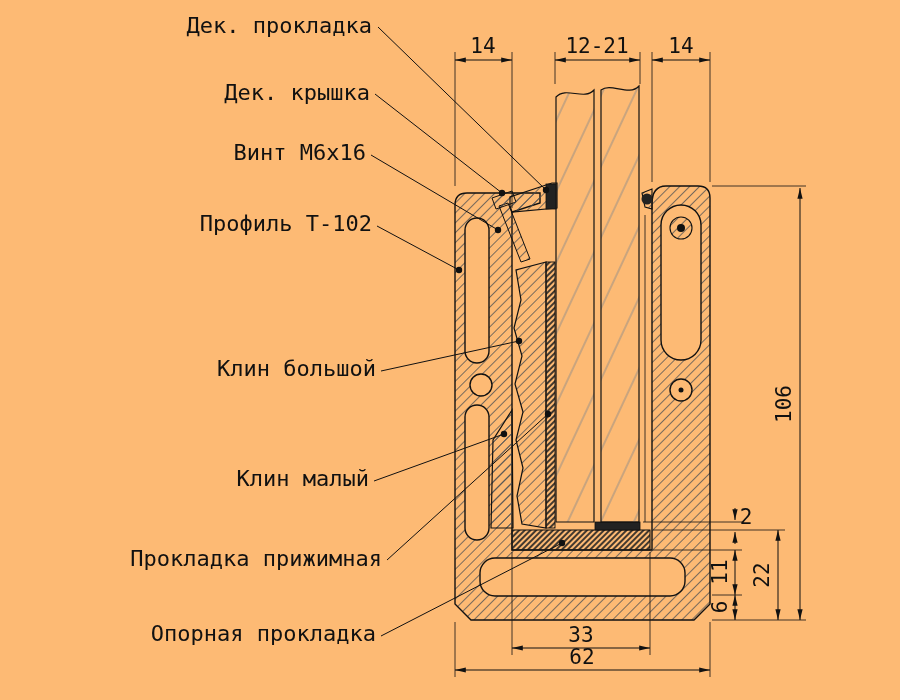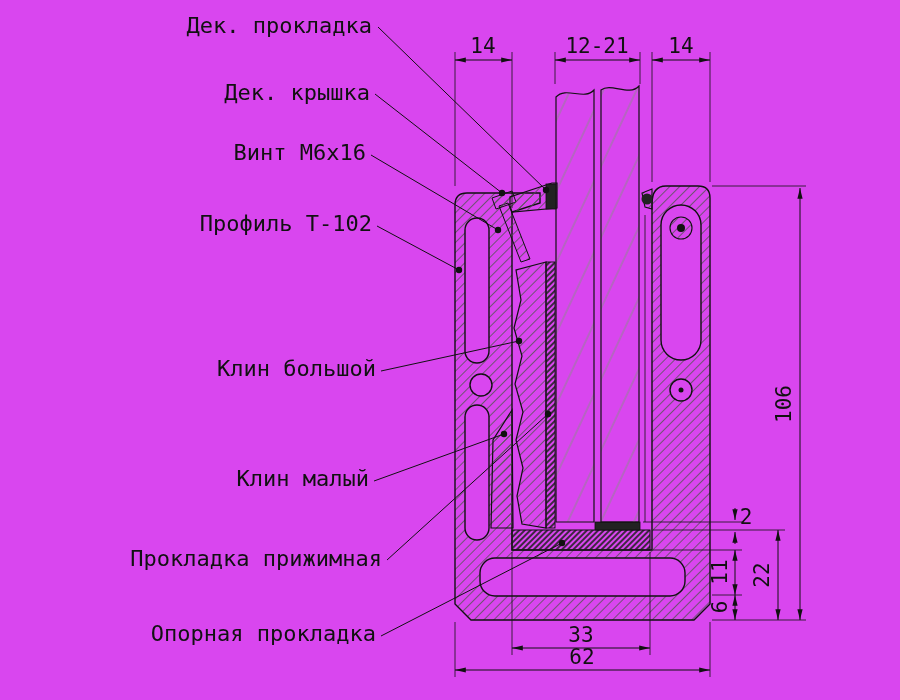--- a/index.html
+++ b/index.html
@@ -1,16 +1,16 @@
 <!DOCTYPE html>
 <html><head>
 <meta charset="utf-8">
 <style>
   html,body{margin:0;padding:0;background:#ffffff;}
-  .canvas{width:900px;height:700px;position:relative;background:#d946ef;overflow:hidden;}
+  .canvas{width:900px;height:700px;position:relative;background:#fdba74;overflow:hidden;}
   svg{display:block;}
   text{font-family:"DejaVu Sans Mono","Liberation Mono",monospace;fill:#111;}
   .lbl{font-size:22px;}
   .dim{font-size:21px;}
 </style>
 </head>
 <body>
 
 <div class="canvas">
 <svg width="900" height="700" viewBox="0 0 900 700">

